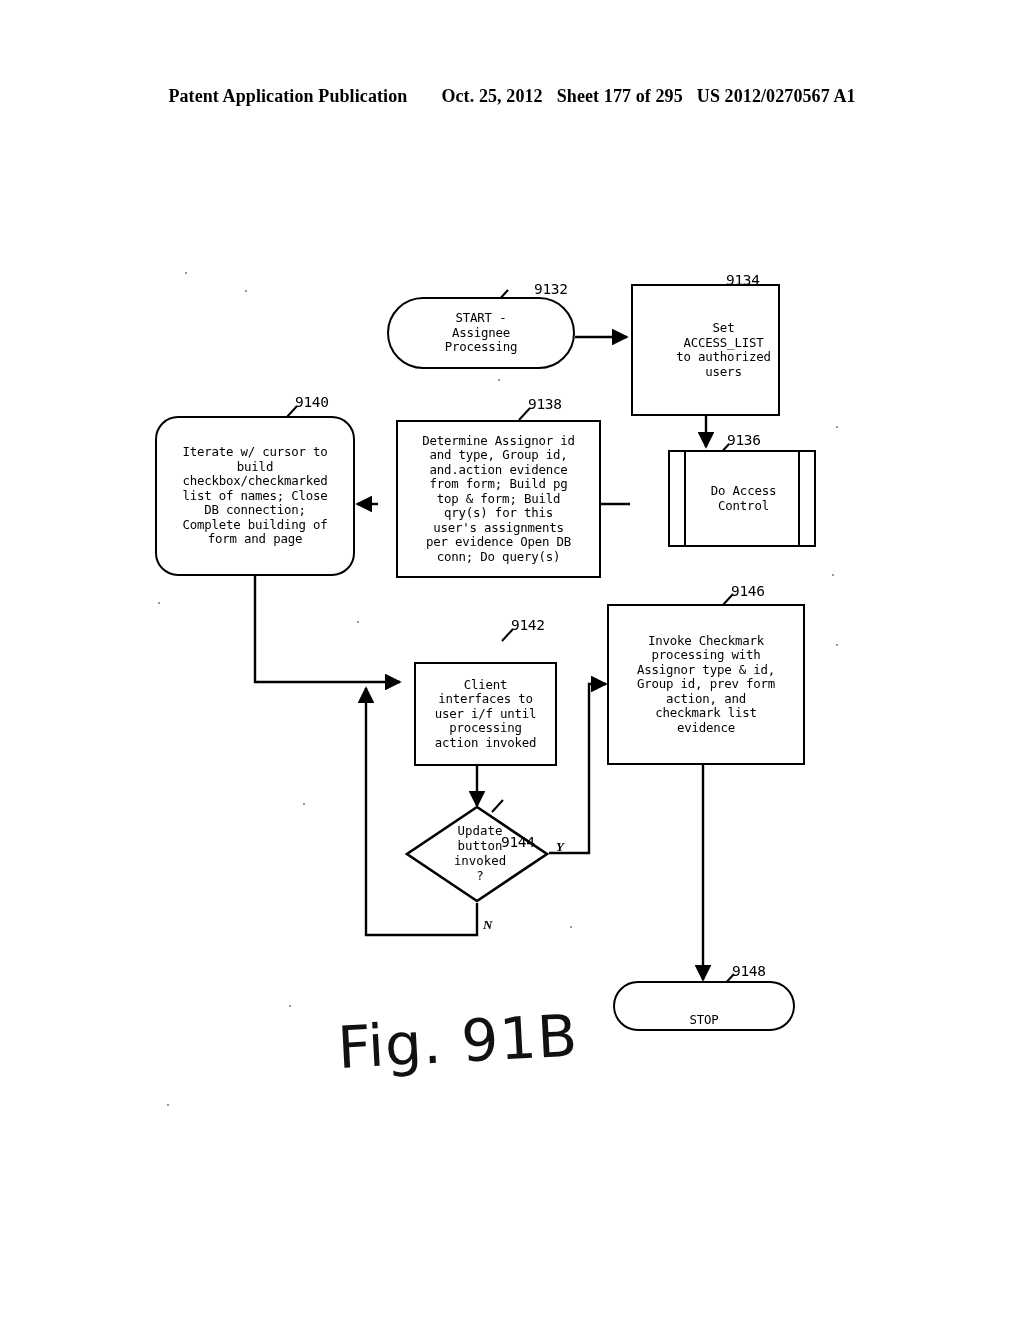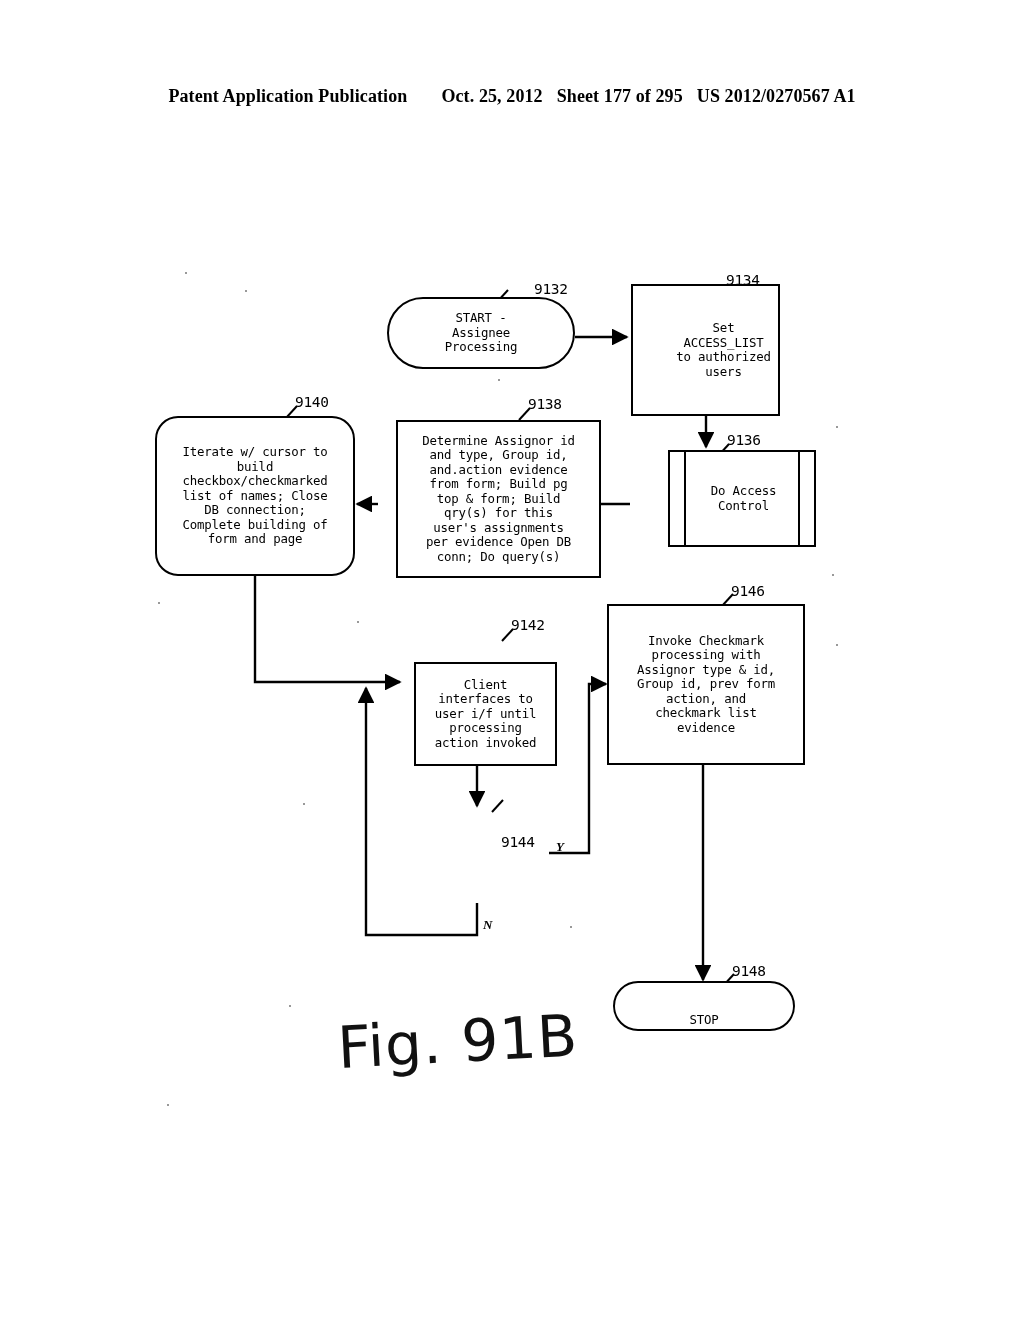--- a/index.html
+++ b/index.html
@@ -241,20 +241,29 @@
 
     <div class="node" style="left:414px; top:634px; width:143px; height:104px;margin-top:28px;">
       <div class="txt">Client
 interfaces to
 user i/f until
 processing
 action invoked</div>
     </div>
     <div class="ref" style="left:511px; top:617px;">9142</div>
 
+    <div class="diamond-wrap" style="left:405px; top:805px; width:144px; height:98px;">
+      <svg width="144" height="98">
+        <polygon points="72,2 142,49 72,96 2,49" fill="#fff" stroke="#000" stroke-width="2.6"></polygon>
+      </svg>
+      <div class="dtext">Update
+button
+invoked
+?</div>
+    </div>
     <div class="ref" style="left:501px; top:834px;">9144</div>
     <div class="branch-label" style="left:556px; top:839px;">Y</div>
     <div class="branch-label" style="left:483px; top:917px;">N</div>
 
     <div class="node" style="left:607px; top:604px; width:198px; height:161px;">
       <div class="txt">Invoke Checkmark
 processing with
 Assignor type &amp; id,
 Group id, prev form
 action, and

